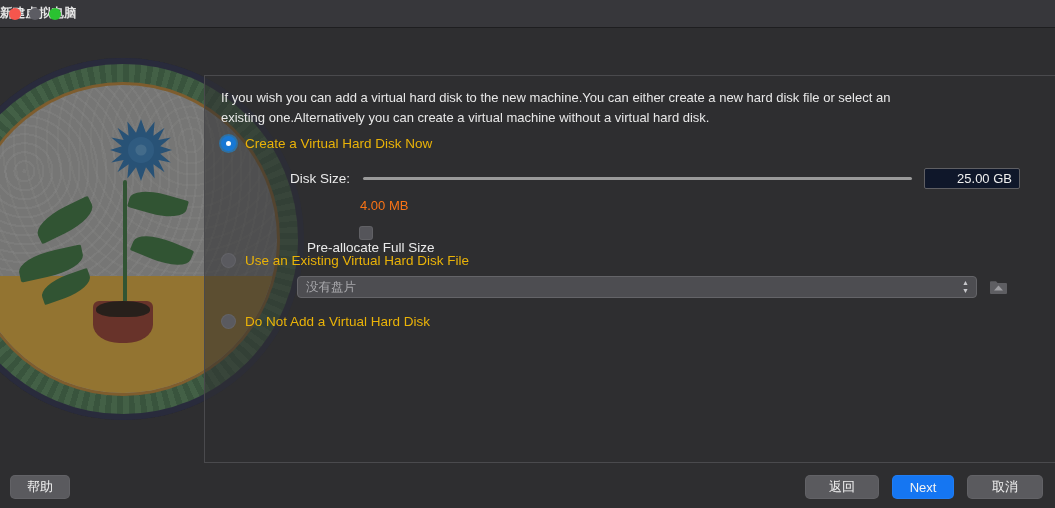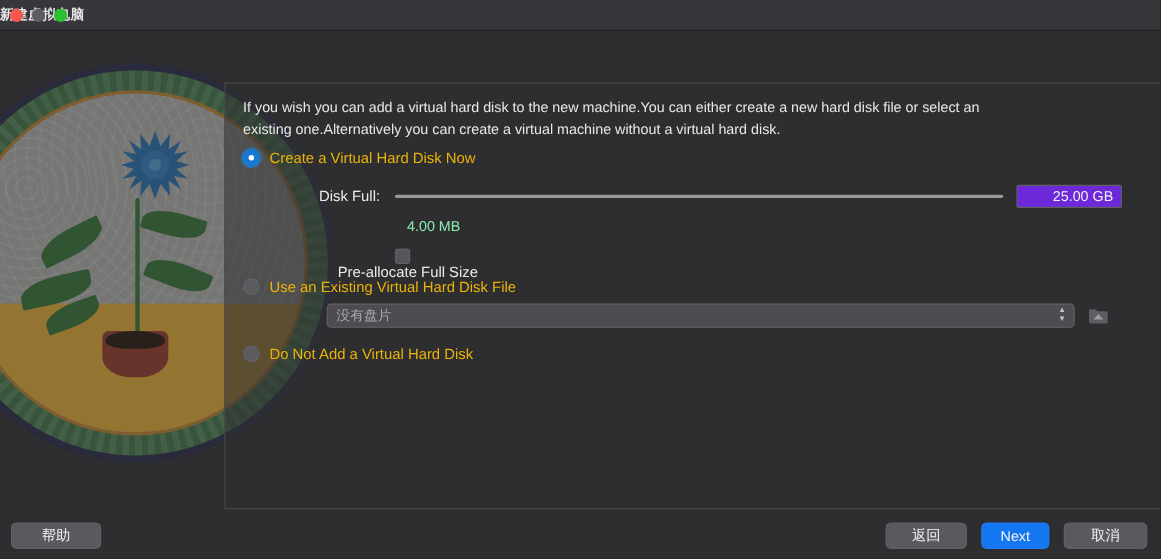--- a/index.html
+++ b/index.html
@@ -165,30 +165,30 @@
     height: 16px;
     display: flex; align-items: center;
   }
   #slider-track {
     width: 100%; height: 3px; border-radius: 2px;
     background: #9a9a9a;
   }
   #size-value {
     margin-left: 12px;
     width: 96px; height: 21px;
-    background: #6d28d9;
+    background: #0f172a;
     border: 1px solid #5f5f63;
     border-radius: 2px;
     color: #f0f0f0; font-size: 13px;
     display: flex; align-items: center; justify-content: flex-end;
     padding-right: 7px;
     flex: none;
   }
 
-  #range-min { position: absolute; left: 155px; top: 122px; font-size: 13px; color: #86efac; margin-left: 10px; }
+  #range-min { position: absolute; left: 155px; top: 122px; font-size: 13px; color: #f97316; }
   #range-max { position: absolute; right: 20px;  top: 122px; font-size: 18px; color: #e4e4e4; }
 
   
   #prealloc-row { left: 93px; top: 150px; flex-direction: column; }
   .checkbox {
     width: 14px; height: 14px; border-radius: 3px;
     background: #55555a; flex: none;
     box-shadow: inset 0 0 0 1px rgba(255,255,255,.07);
   }
   .cb-label { margin-left: 9px; font-size: 13.5px; color: #eaeaea; }
@@ -228,21 +228,21 @@
   .btn {
     position: absolute;
     height: 24px;
     border-radius: 5px;
     display: flex; align-items: center; justify-content: center;
     font-size: 13px; color: #f2f2f2;
     background: #5a5a5e;
     box-shadow: inset 0 0 0 1px rgba(255,255,255,.05);
     user-select: none;
   }
-  #btn-help   { left: 10px;  top: 475px; width: 82px; }
+  #btn-help   { left: 10px;  top: 475px; width: 60px; }
   #btn-back   { left: 805px; top: 475px; width: 74px; }
   #btn-next   { left: 892px; top: 475px; width: 62px; background: #1576f2; }
   #btn-cancel { left: 967px; top: 475px; width: 76px; }
 </style>
 </head>
 <body>
 
 <div id="app">
 
   <div id="titlebar">
@@ -291,21 +291,21 @@
     <div id="panel-inner">
 
       <div id="description">If you wish you can add a virtual hard disk to the new machine.You can either create a new hard disk file or select an existing one.Alternatively you can create a virtual machine without a virtual hard disk.</div>
 
       <div class="row" id="opt1-row">
         <div class="radio on"></div>
         <div class="radio-label">Create a Virtual Hard Disk Now</div>
       </div>
 
       <div class="row" id="disk-size-row">
-        <div id="disk-size-label">Disk Full:</div>
+        <div id="disk-size-label">Disk Size:</div>
         <div id="slider">
           <div id="slider-track"></div>
         </div>
         <div id="size-value">25.00 GB</div>
       </div>
       <div id="range-min">4.00 MB</div>
       <div id="range-max">2.00 TB</div>
 
       <div class="row" id="prealloc-row">
         <div class="checkbox"></div>

